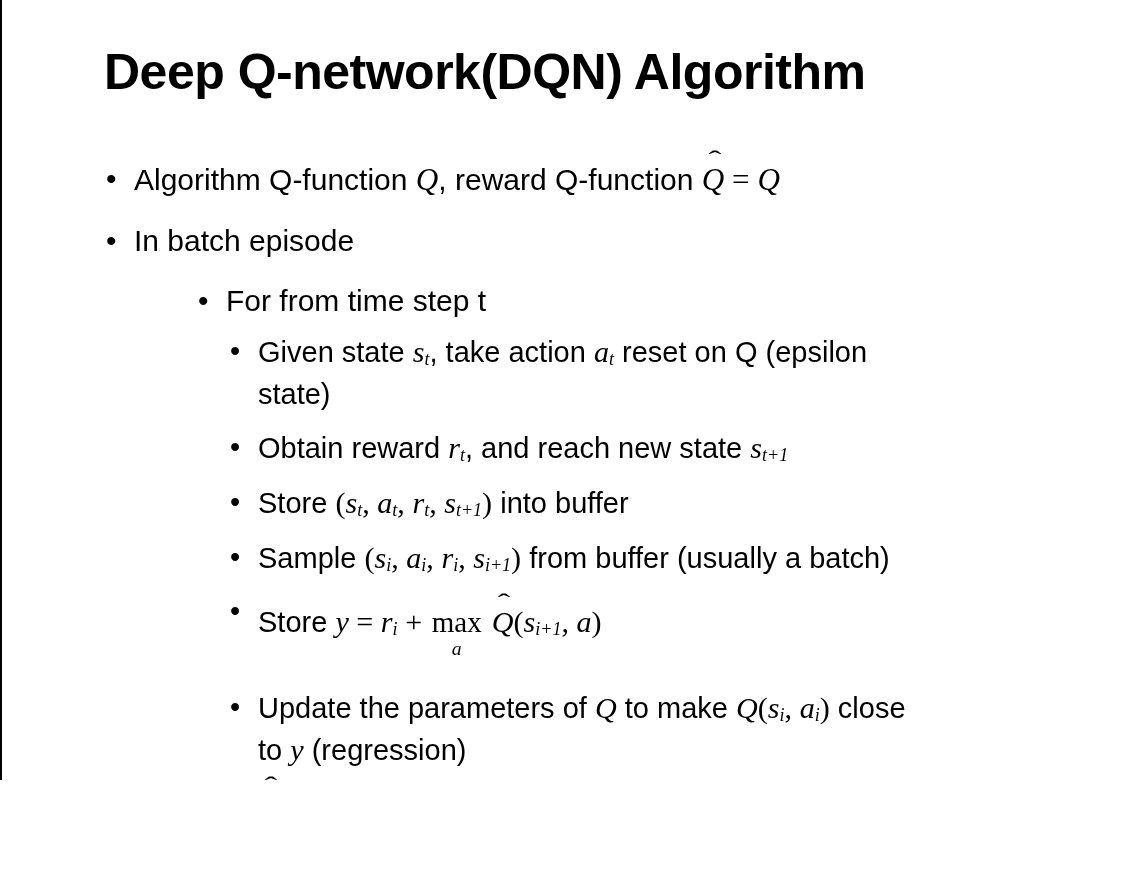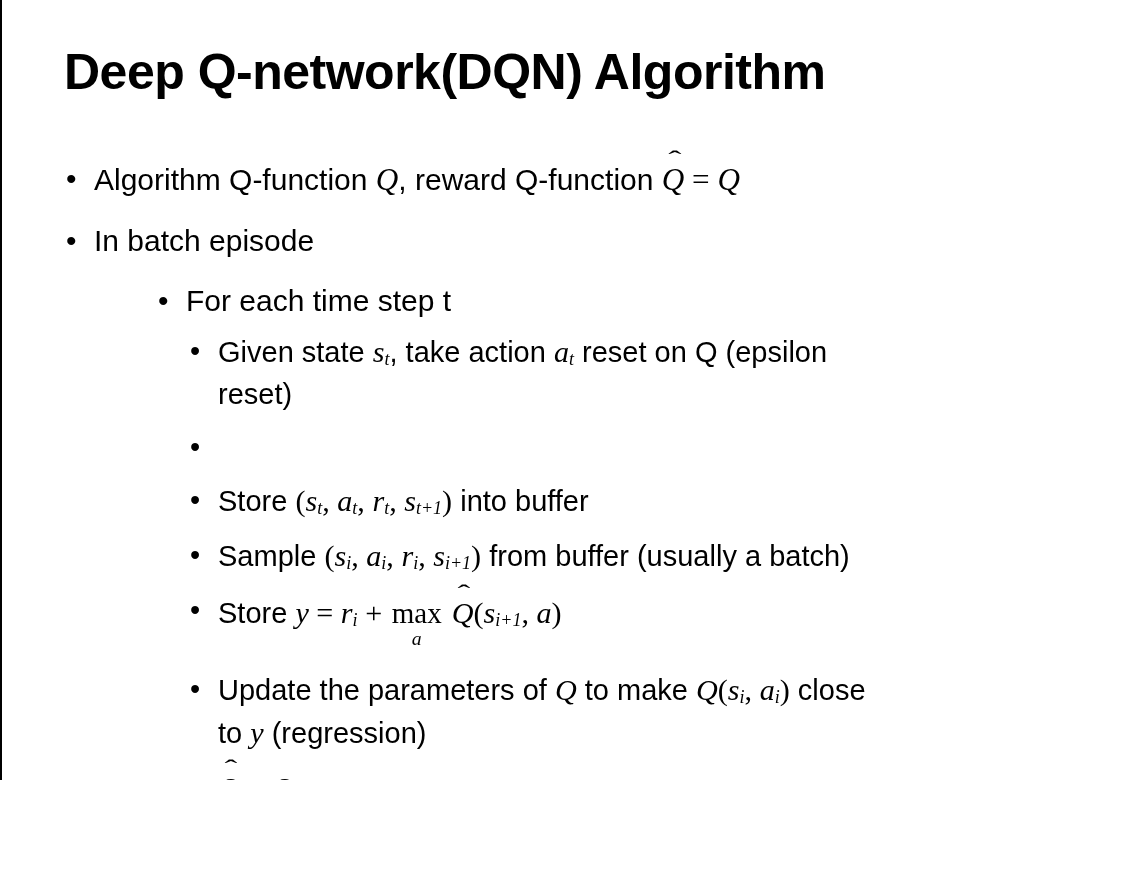--- a/index.html
+++ b/index.html
@@ -6,20 +6,21 @@
   .slide {
     position: relative;
     width: 1124px;
     height: 780px;
     background: #ffffff;
     color: #000000;
     font-family: "Liberation Sans", sans-serif;
     overflow: hidden;
     border-left: 2px solid #000000;
     box-sizing: border-box;
+    padding-left: 40px;
   }
   .slide-title {
     margin: 44px 0 0 62px;
     font-size: 50px;
     line-height: 1.15;
     font-weight: bold;
     letter-spacing: -0.5px;
     white-space: nowrap;
   }
   .bullets { margin-top: 56px; }
@@ -71,21 +72,21 @@
     font-size: 0.75em;
     line-height: 1;
   }
   .munder {
     display: inline-flex;
     flex-direction: column;
     align-items: center;
     vertical-align: baseline;
     font-family: "Liberation Serif", serif;
     font-size: 1.0em;
-    margin: 8px 2px;
+    margin: 16px 2px;
   }
   .munder .m-base { font-style: normal; line-height: 1.05; }
   .munder .m-under {
     font-style: italic;
     font-size: 0.68em;
     line-height: 1;
     margin-top: 1px;
   }
 </style>
 </head>
@@ -97,28 +98,29 @@
       <div class="row lvl1">
         <span class="bullet">•</span>
         <span class="content"><span class="seg-t">Algorithm Q-function </span><span class="seg-m">Q</span><span class="seg-t">, reward Q-function </span><span class="hat-wrap"><span class="hat-mark">ˆ</span>Q</span><span class="seg-p"> = </span><span class="seg-m">Q</span></span>
       </div>
       <div class="row lvl1">
         <span class="bullet">•</span>
         <span class="content"><span class="seg-t">In batch episode</span></span>
       </div>
       <div class="row lvl2">
         <span class="bullet">•</span>
-        <span class="content"><span class="seg-t">For each time step t</span></span>
+        <span class="content"><span class="seg-t">For from time step t</span></span>
       </div>
       <div class="row lvl3">
         <span class="bullet">•</span>
-        <span class="content"><span class="seg-t">Given state </span><span><span class="seg-m">s</span><span class="seg-sub">t</span></span><span class="seg-t">, take action </span><span><span class="seg-m">a</span><span class="seg-sub">t</span></span><span class="seg-t"> reset on Q (epsilon</span><br><span class="seg-t">reset)</span></span>
+        <span class="content"><span class="seg-t">Given state </span><span><span class="seg-m">s</span><span class="seg-sub">t</span></span><span class="seg-t">, take action </span><span><span class="seg-m">a</span><span class="seg-sub">t</span></span><span class="seg-t"> reset on Q (epsilon</span><br><span class="seg-t">state)</span></span>
       </div>
       <div class="row lvl3">
         <span class="bullet">•</span>
+        <span class="content"><span class="seg-t">Obtain reward </span><span><span class="seg-m">r</span><span class="seg-sub">t</span></span><span class="seg-t">, and reach new state </span><span><span class="seg-m">s</span><span class="seg-sub">t+1</span></span></span>
       </div>
       <div class="row lvl3">
         <span class="bullet">•</span>
         <span class="content"><span class="seg-t">Store </span><span class="seg-p">(</span><span><span class="seg-m">s</span><span class="seg-sub">t</span></span><span class="seg-p">, </span><span><span class="seg-m">a</span><span class="seg-sub">t</span></span><span class="seg-p">, </span><span><span class="seg-m">r</span><span class="seg-sub">t</span></span><span class="seg-p">, </span><span><span class="seg-m">s</span><span class="seg-sub">t+1</span></span><span class="seg-p">)</span><span class="seg-t"> into buffer</span></span>
       </div>
       <div class="row lvl3">
         <span class="bullet">•</span>
         <span class="content"><span class="seg-t">Sample </span><span class="seg-p">(</span><span><span class="seg-m">s</span><span class="seg-sub">i</span></span><span class="seg-p">, </span><span><span class="seg-m">a</span><span class="seg-sub">i</span></span><span class="seg-p">, </span><span><span class="seg-m">r</span><span class="seg-sub">i</span></span><span class="seg-p">, </span><span><span class="seg-m">s</span><span class="seg-sub">i+1</span></span><span class="seg-p">)</span><span class="seg-t"> from buffer (usually a batch)</span></span>
       </div>
       <div class="row lvl3">

